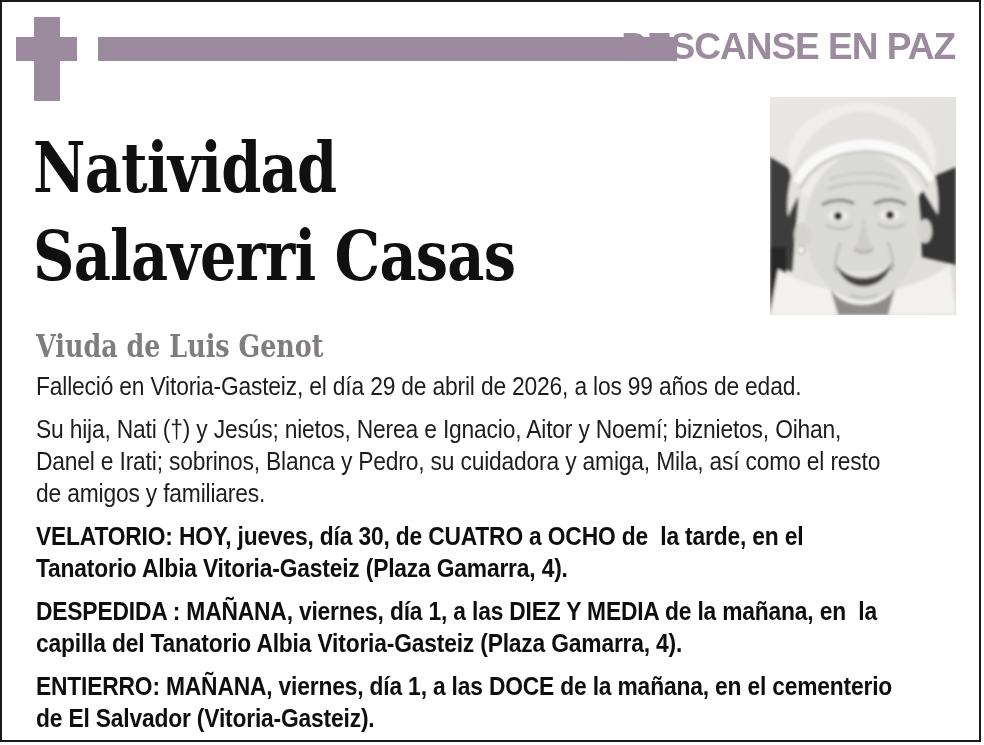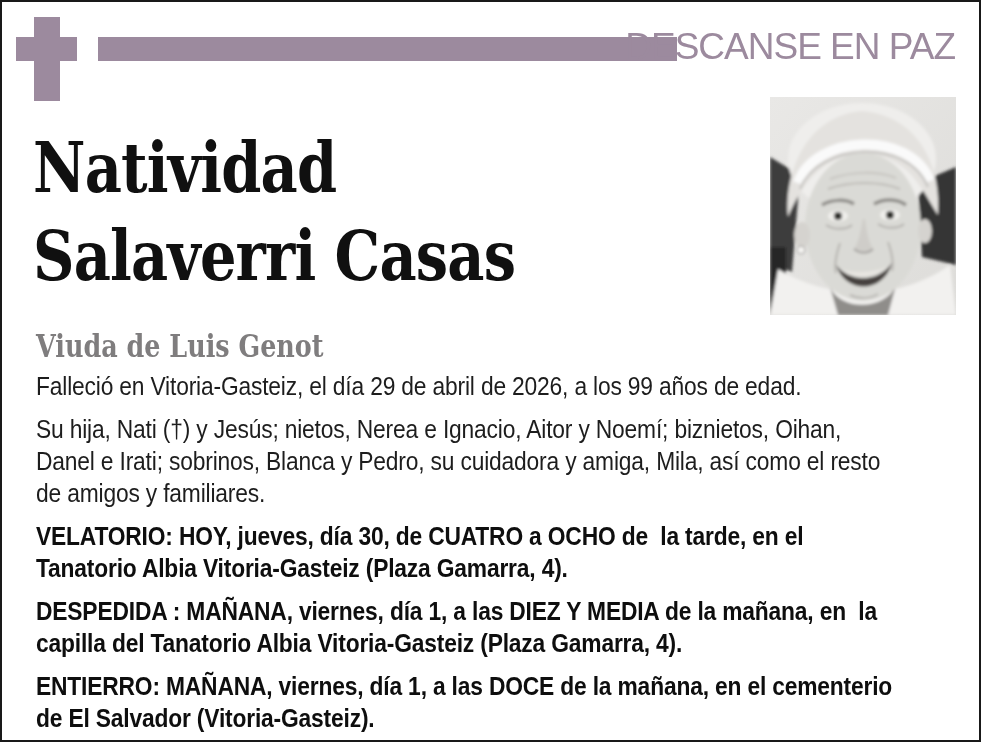--- a/index.html
+++ b/index.html
@@ -16,21 +16,21 @@
     border:2px solid #191919;
     pointer-events:none;
   }
   
   .cross-v { position:absolute; left:34px; top:17px; width:26px; height:84px; background:var(--accent); }
   .cross-h { position:absolute; left:16px; top:37px; width:61px; height:24px; background:var(--accent); }
   
   .banner-bar { position:absolute; left:98px; top:37px; width:579px; height:24px; background:var(--accent); }
   .rip-text {
     position:absolute; right:29px; top:29px;
-    font-size:37px; line-height:36px; font-weight:normal;
+    font-size:37px; line-height:36px; font-weight:bold;
     letter-spacing:-1px; color:var(--accent);
     white-space:nowrap;
   }
   
   .photo { position:absolute; left:770px; top:97px; width:186px; height:218px; }
   .photo svg { display:block; width:100%; height:100%; }
   
   .name {
     position:absolute; left:33px; top:124px;
     font-family:"DejaVu Serif", serif; font-weight:bold;

